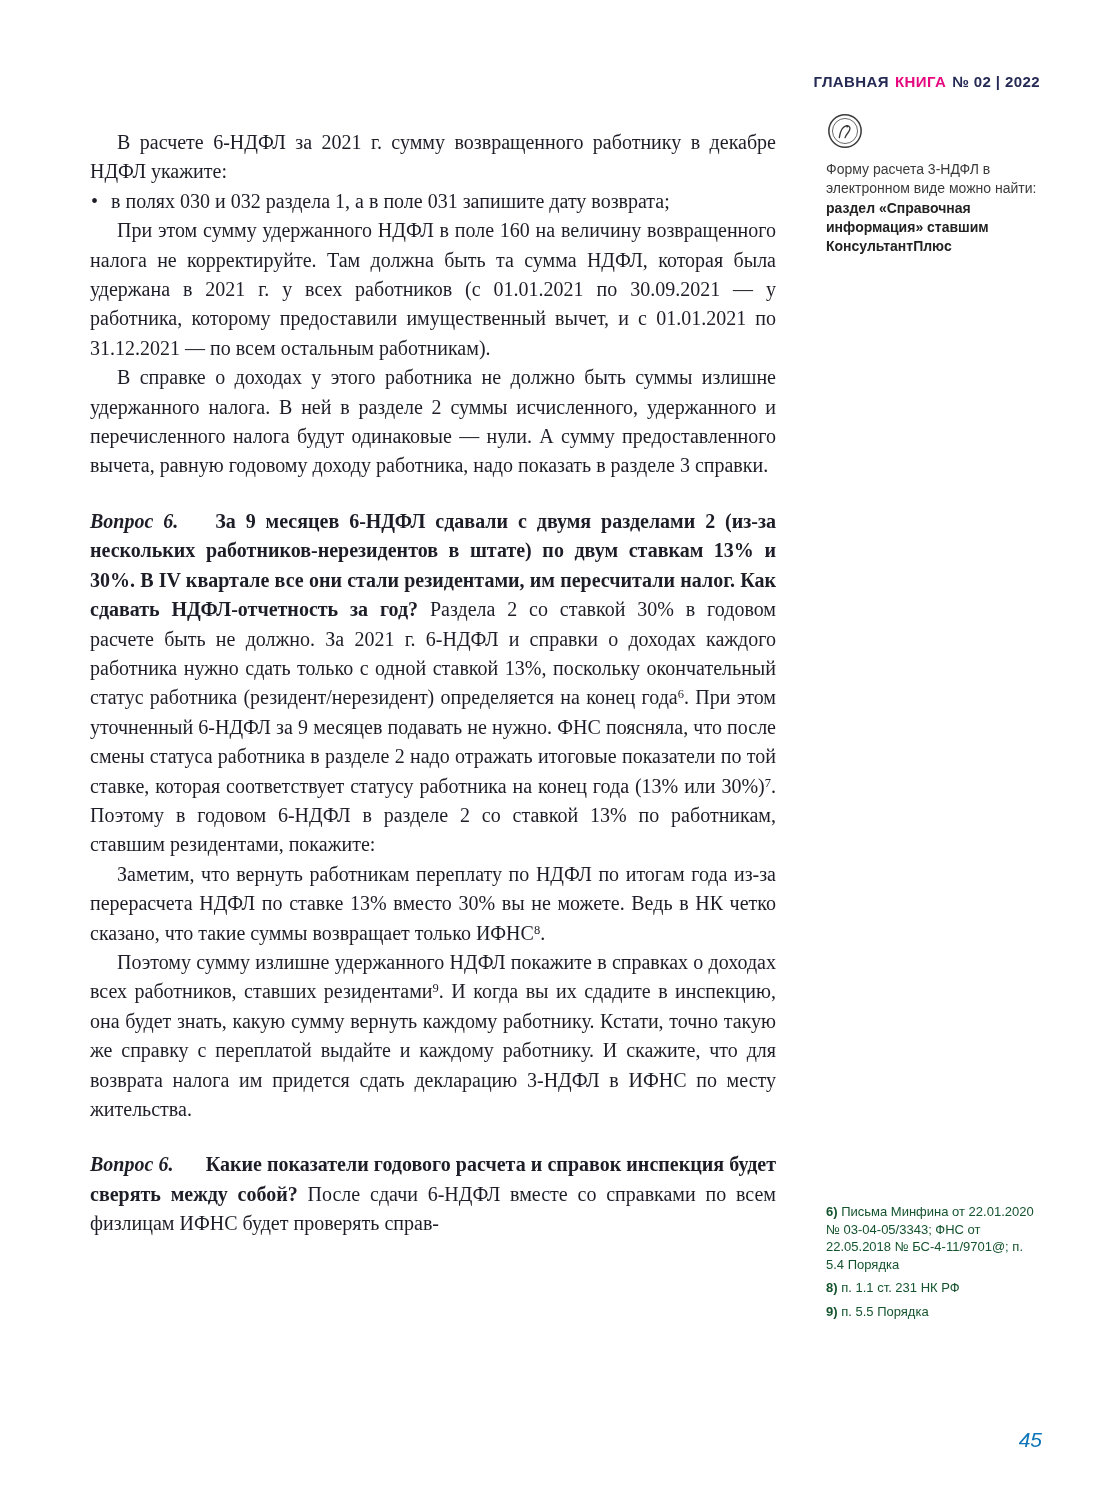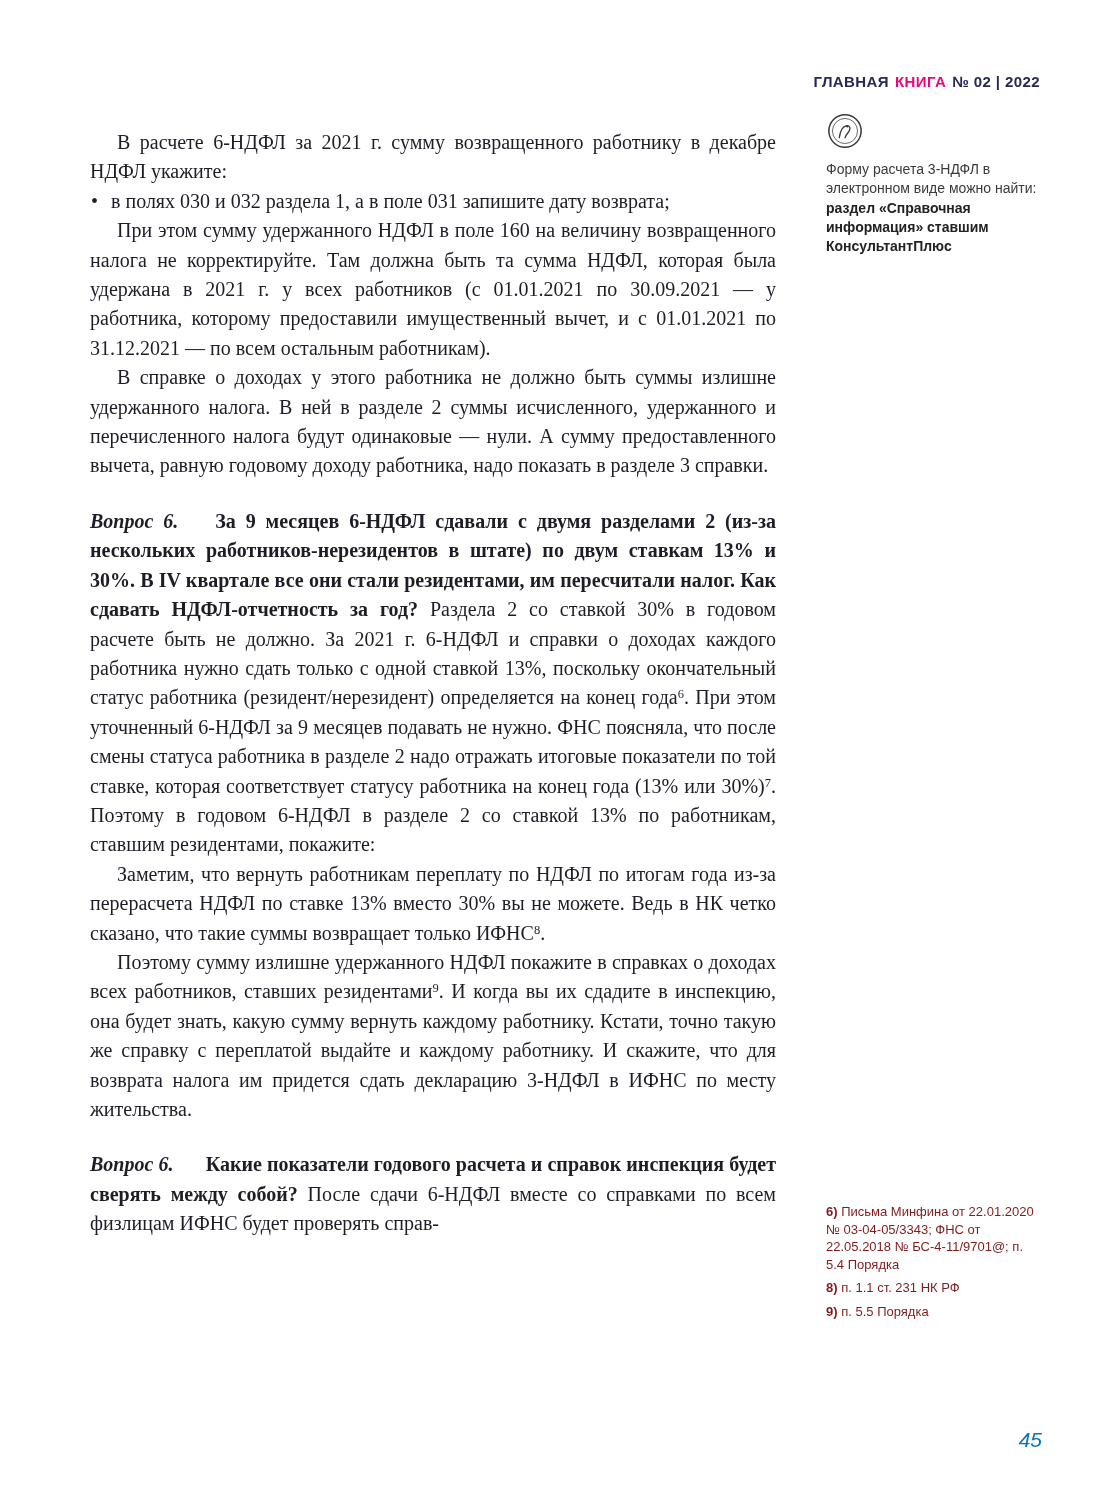--- a/index.html
+++ b/index.html
@@ -64,21 +64,21 @@
 
   
   .footnotes {
     position: absolute;
     left: 826px;
     top: 1203px;
     width: 216px;
     font-family: "Liberation Sans", sans-serif;
     font-size: 13px;
     line-height: 17.5px;
-    color: #7f1d1d;
+    color: #14532d;
   }
   .footnote { margin-bottom: 6px; }
   .footnote b { font-weight: 700; }
 
   
   .page-number {
     position: absolute;
     right: 62px;
     top: 1428px;
     font-family: "Liberation Sans", sans-serif;

